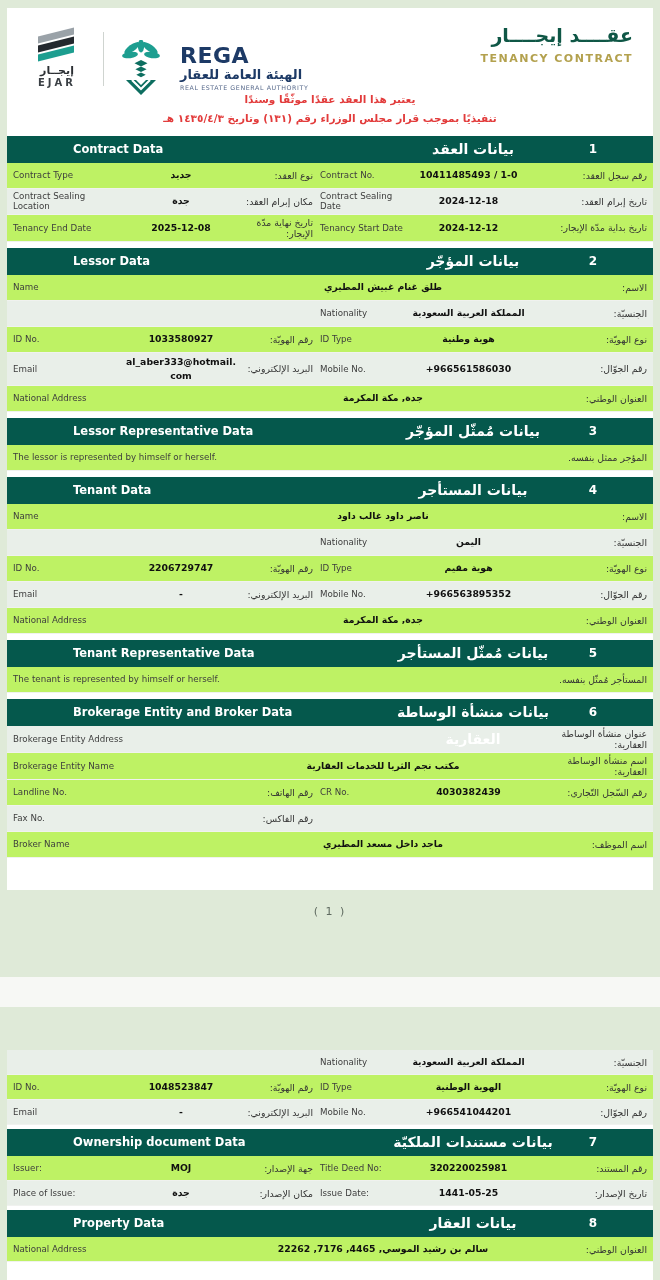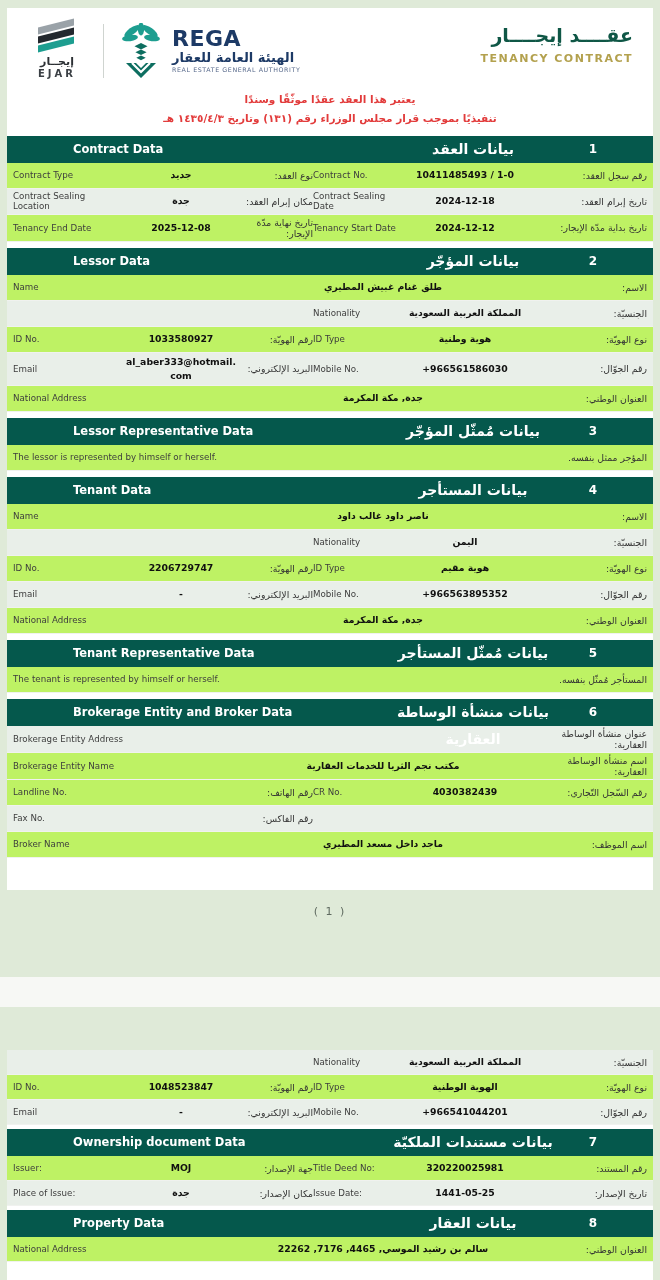--- a/index.html
+++ b/index.html
@@ -23,21 +23,21 @@
   .brand-cluster { display:flex; align-items:center; gap:14px; }
   .ejar-logo { display:flex; flex-direction:column; align-items:center; width:64px; }
   .ejar-stripes { position:relative; width:46px; height:30px; margin-bottom:3px; }
   .stripe { position:absolute; left:4px; width:36px; height:7px; transform:skewY(-14deg); }
   .stripe.s1 { top:1px;  background:#9aa2a8; }
   .stripe.s2 { top:10px; background:#23282e; }
   .stripe.s3 { top:19px; background:#1d9e90; }
   .ejar-ar { font-size:11px; font-weight:bold; color:#2b2f33; direction:rtl; }
   .ejar-en { font-size:10px; letter-spacing:3px; font-weight:bold; color:#3a3f44; }
   .logo-divider { width:1px; height:54px; background:#cfd4d0; }
-  .rega-logo { display:flex; align-items:center; gap:8px; }
+  .rega-logo { display:flex; align-items:center; gap:16px;margin-top:18px; }
   .rega-text { display:flex; flex-direction:column; line-height:1.1; }
   .rega-name { font-size:22px; font-weight:bold; color:#1d3a66; letter-spacing:0.5px; }
   .rega-ar { font-size:13px; font-weight:bold; color:#1d3a66; direction:rtl; text-align:left; }
   .rega-en { font-size:6.3px; letter-spacing:0.6px; color:#56688a; margin-top:2px; white-space:nowrap; }
   .contract-title { text-align:right; padding-right:4px; margin-top:2px; }
   .title-ar { font-size:19px; font-weight:bold; color:#0f5746; direction:rtl; }
   .title-en { font-size:11px; letter-spacing:1.5px; color:#b3a14e; margin-top:6px; font-weight:bold; }
 
   .disclaimer { text-align:center; margin-top:4px; color:#e23b3b;
     font-weight:bold; font-size:10.5px; line-height:1.85; direction:rtl; }
@@ -48,21 +48,21 @@
   .sec-bar { position:relative; height:27px; background:#05584c; color:#fff; margin-top:6px; }
   .sec-bar .num { position:absolute; right:52px; top:0; line-height:27px; width:16px; text-align:center; font-weight:bold; font-size:12px; }
   .sec-bar .t-ar { position:absolute; right:80px; width:200px; top:0; line-height:27px; text-align:center; font-weight:bold; font-size:14px; direction:rtl; }
   .sec-bar .t-en { position:absolute; left:66px; top:0; line-height:27px; font-weight:bold; font-size:11.5px; }
 
   .row { display:flex; align-items:center; min-height:26px; padding:2px 6px;
     font-size:8.7px; color:#3d3d3d; border-bottom:1px solid #f0f2ef; background:#bef264; }
   .row.tint { background:#e9efe9; }
   .pair { display:flex; align-items:center; }
   .pair.pl { width:300px; }
-  .pair.pr { flex:1; }
+  .pair.pr { flex:1;margin-left:7px; }
   .cell-en { color:#3d3d3d; }
   .pair.pl .cell-en { width:112px; padding-right:4px; }
   .pair.pr .cell-en { width:88px; padding-right:4px; }
   .cell-val { flex:1; text-align:center; font-weight:bold; color:#101010; font-size:9.3px;
     direction:rtl; unicode-bidi:plaintext; word-break:break-all; line-height:1.5; }
   .cell-ar { direction:rtl; text-align:right; font-size:9.3px; color:#333; }
   .pair.pl .cell-ar { width:76px; }
   .pair.pr .cell-ar { width:118px; }
   .row.full .cell-en { width:212px; }
   .row.full .cell-ar { width:106px; }

